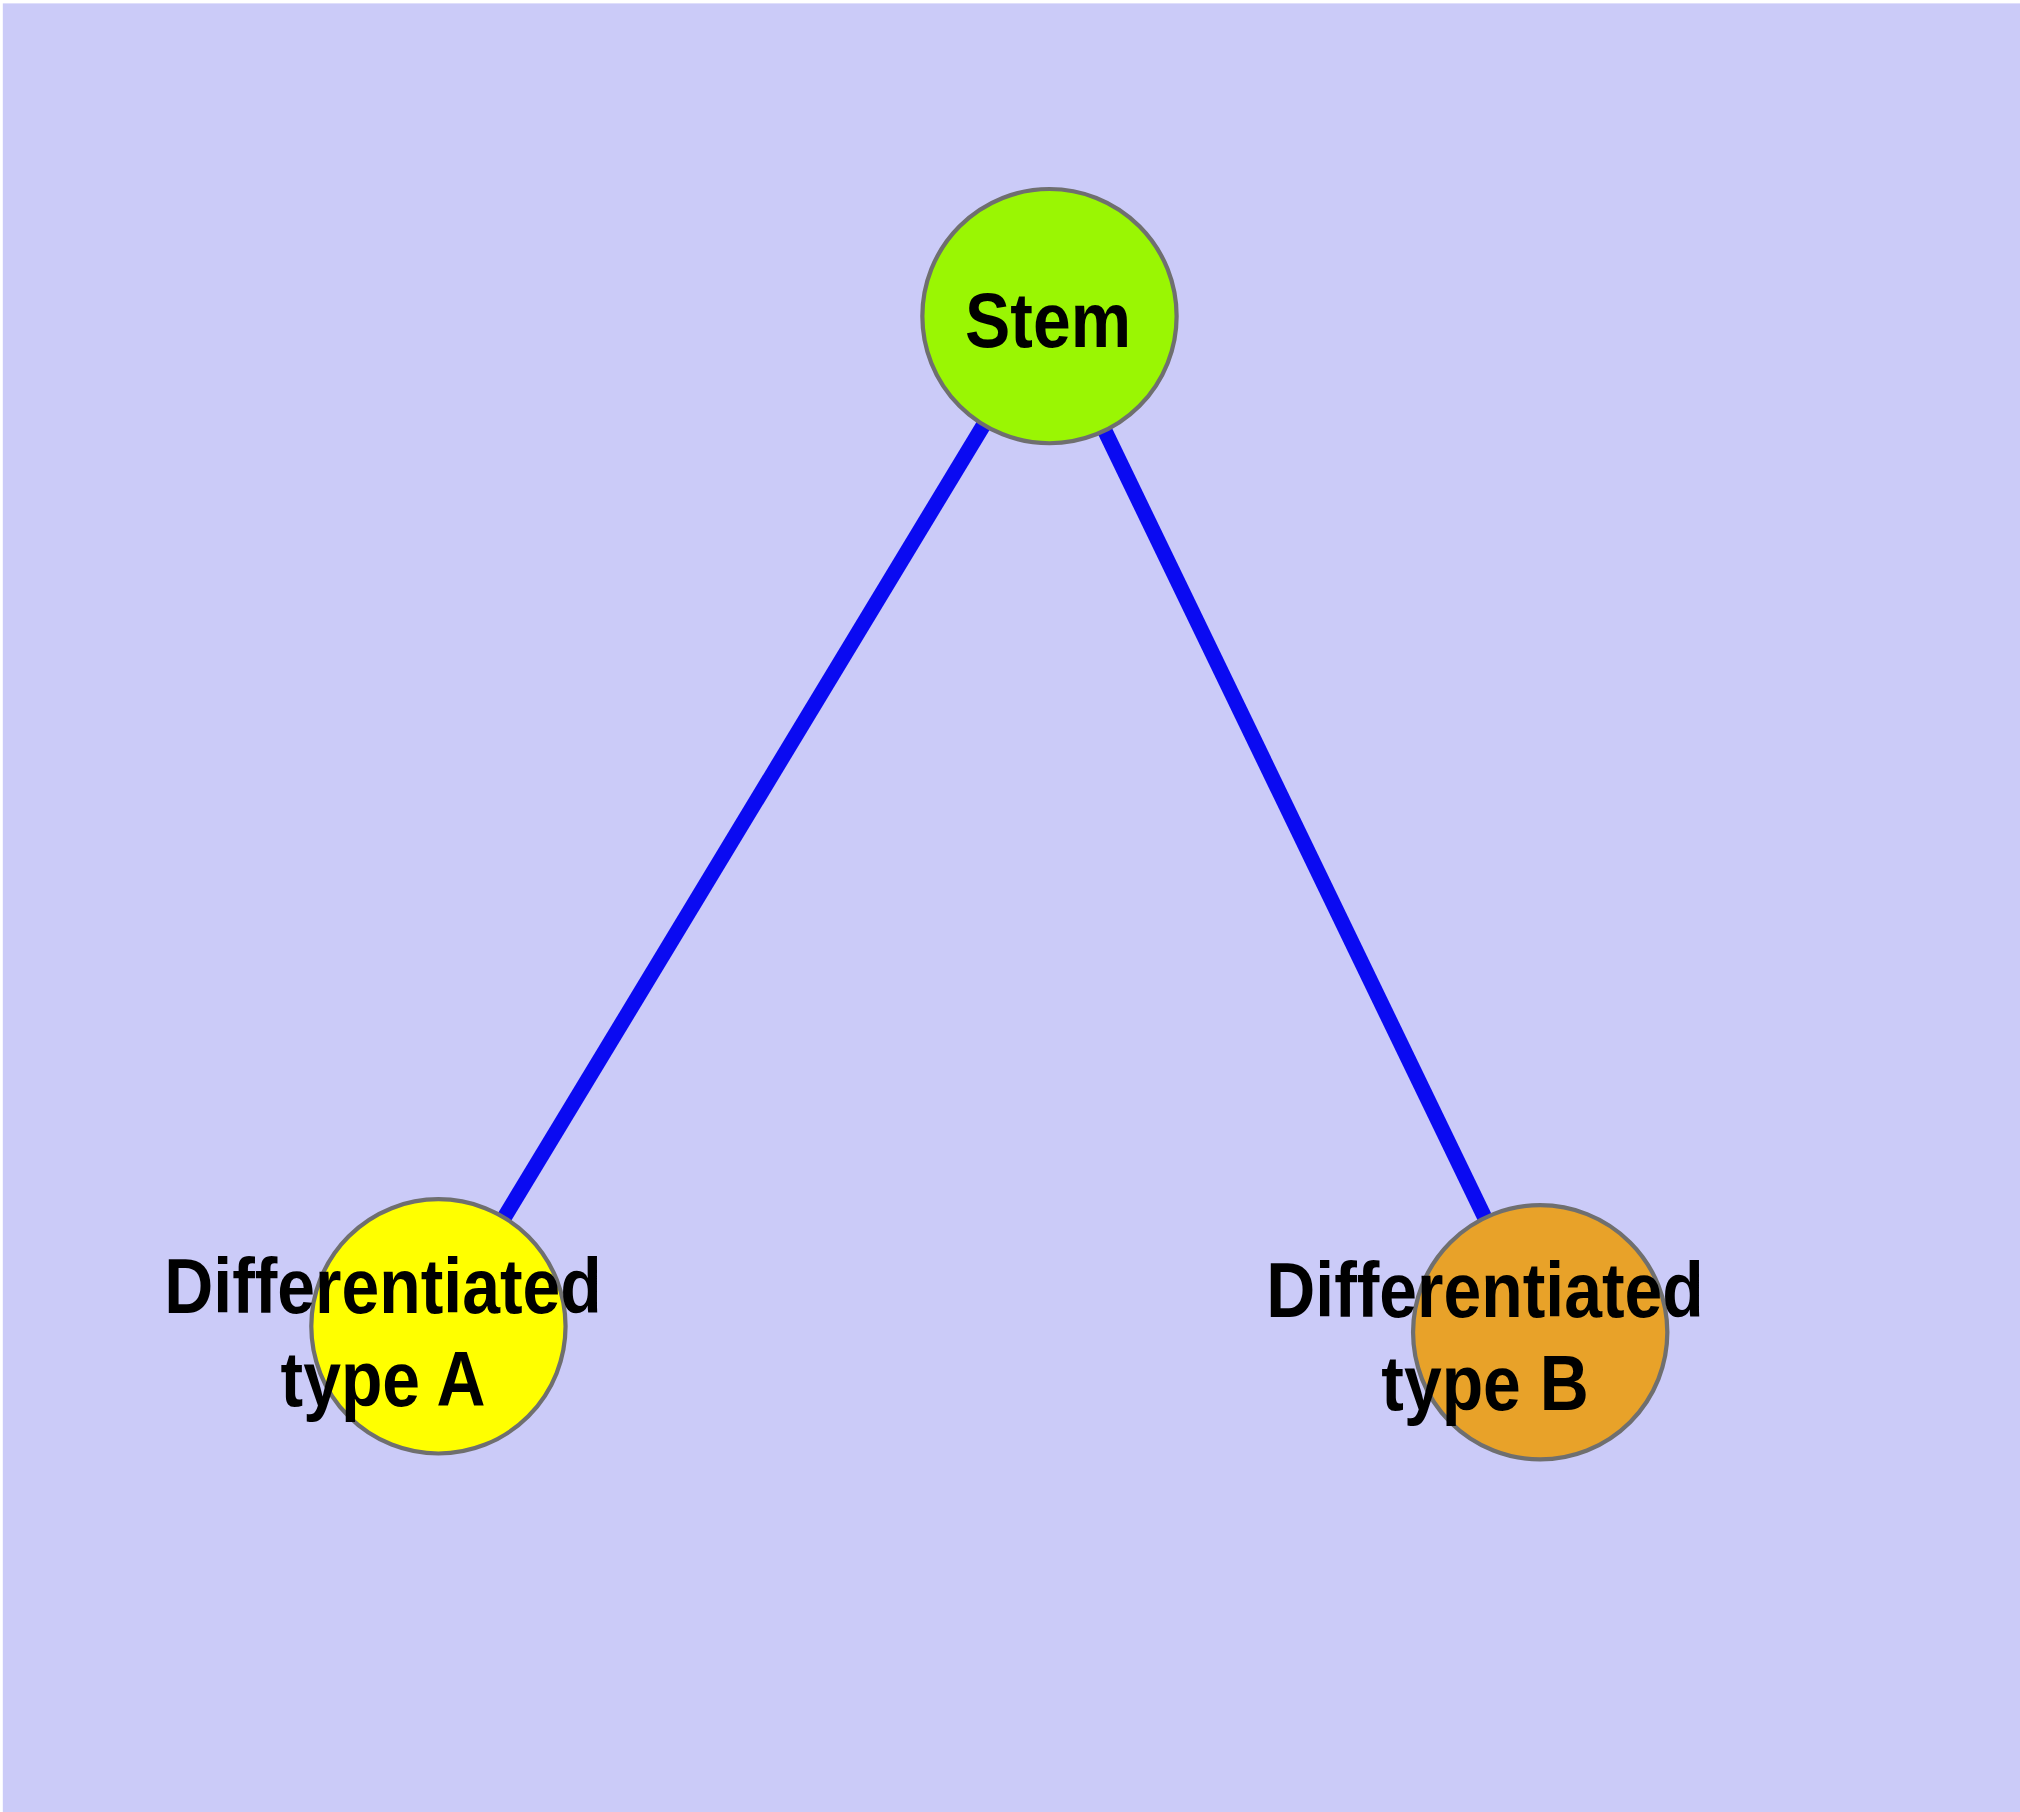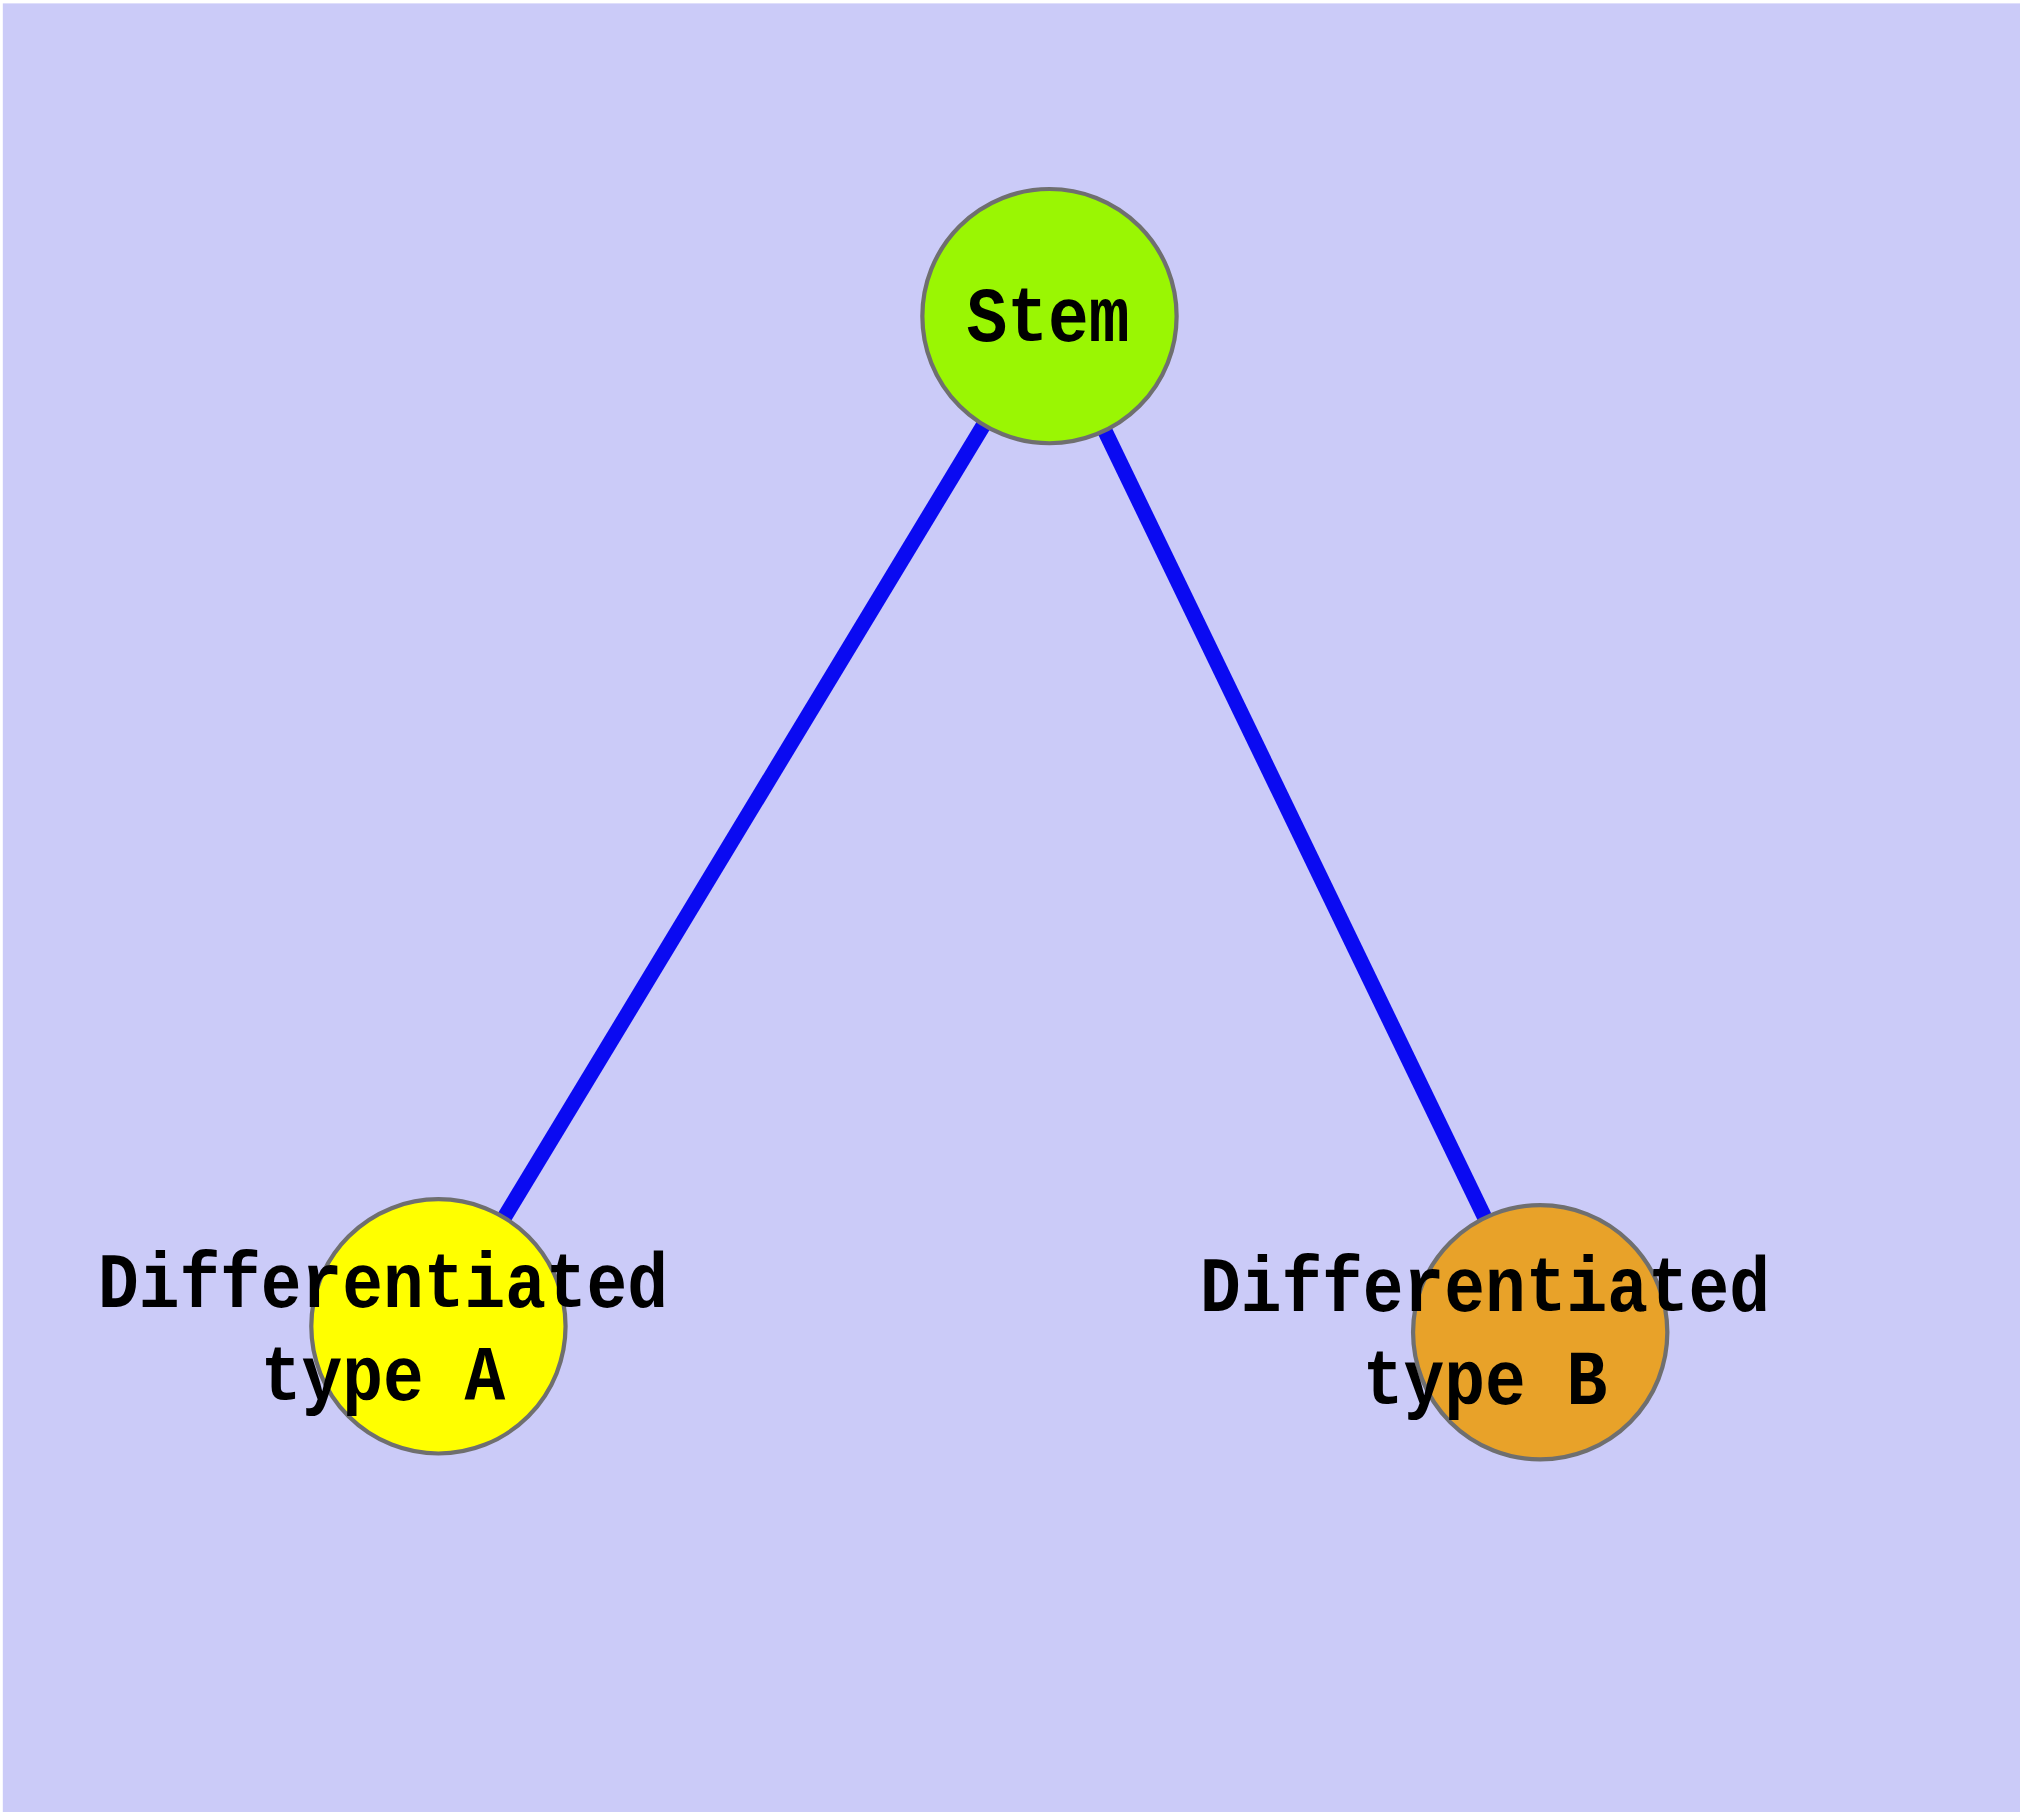--- a/index.html
+++ b/index.html
@@ -7,21 +7,21 @@
     padding: 0;
     background: #ffffff;
     width: 2021px;
     height: 1812px;
     overflow: hidden;
   }
   .stage {
     position: relative;
     width: 2021px;
     height: 1636px;
-    font-family: Liberation Mono, monospace;
+    font-family: Liberation Sans, sans-serif;
   }
   .graph-svg {
     position: absolute;
     left: 0;
     top: 0;
     display: block;
   }
   .edge {
     stroke-width: 18px;
     stroke-linecap: butt;

